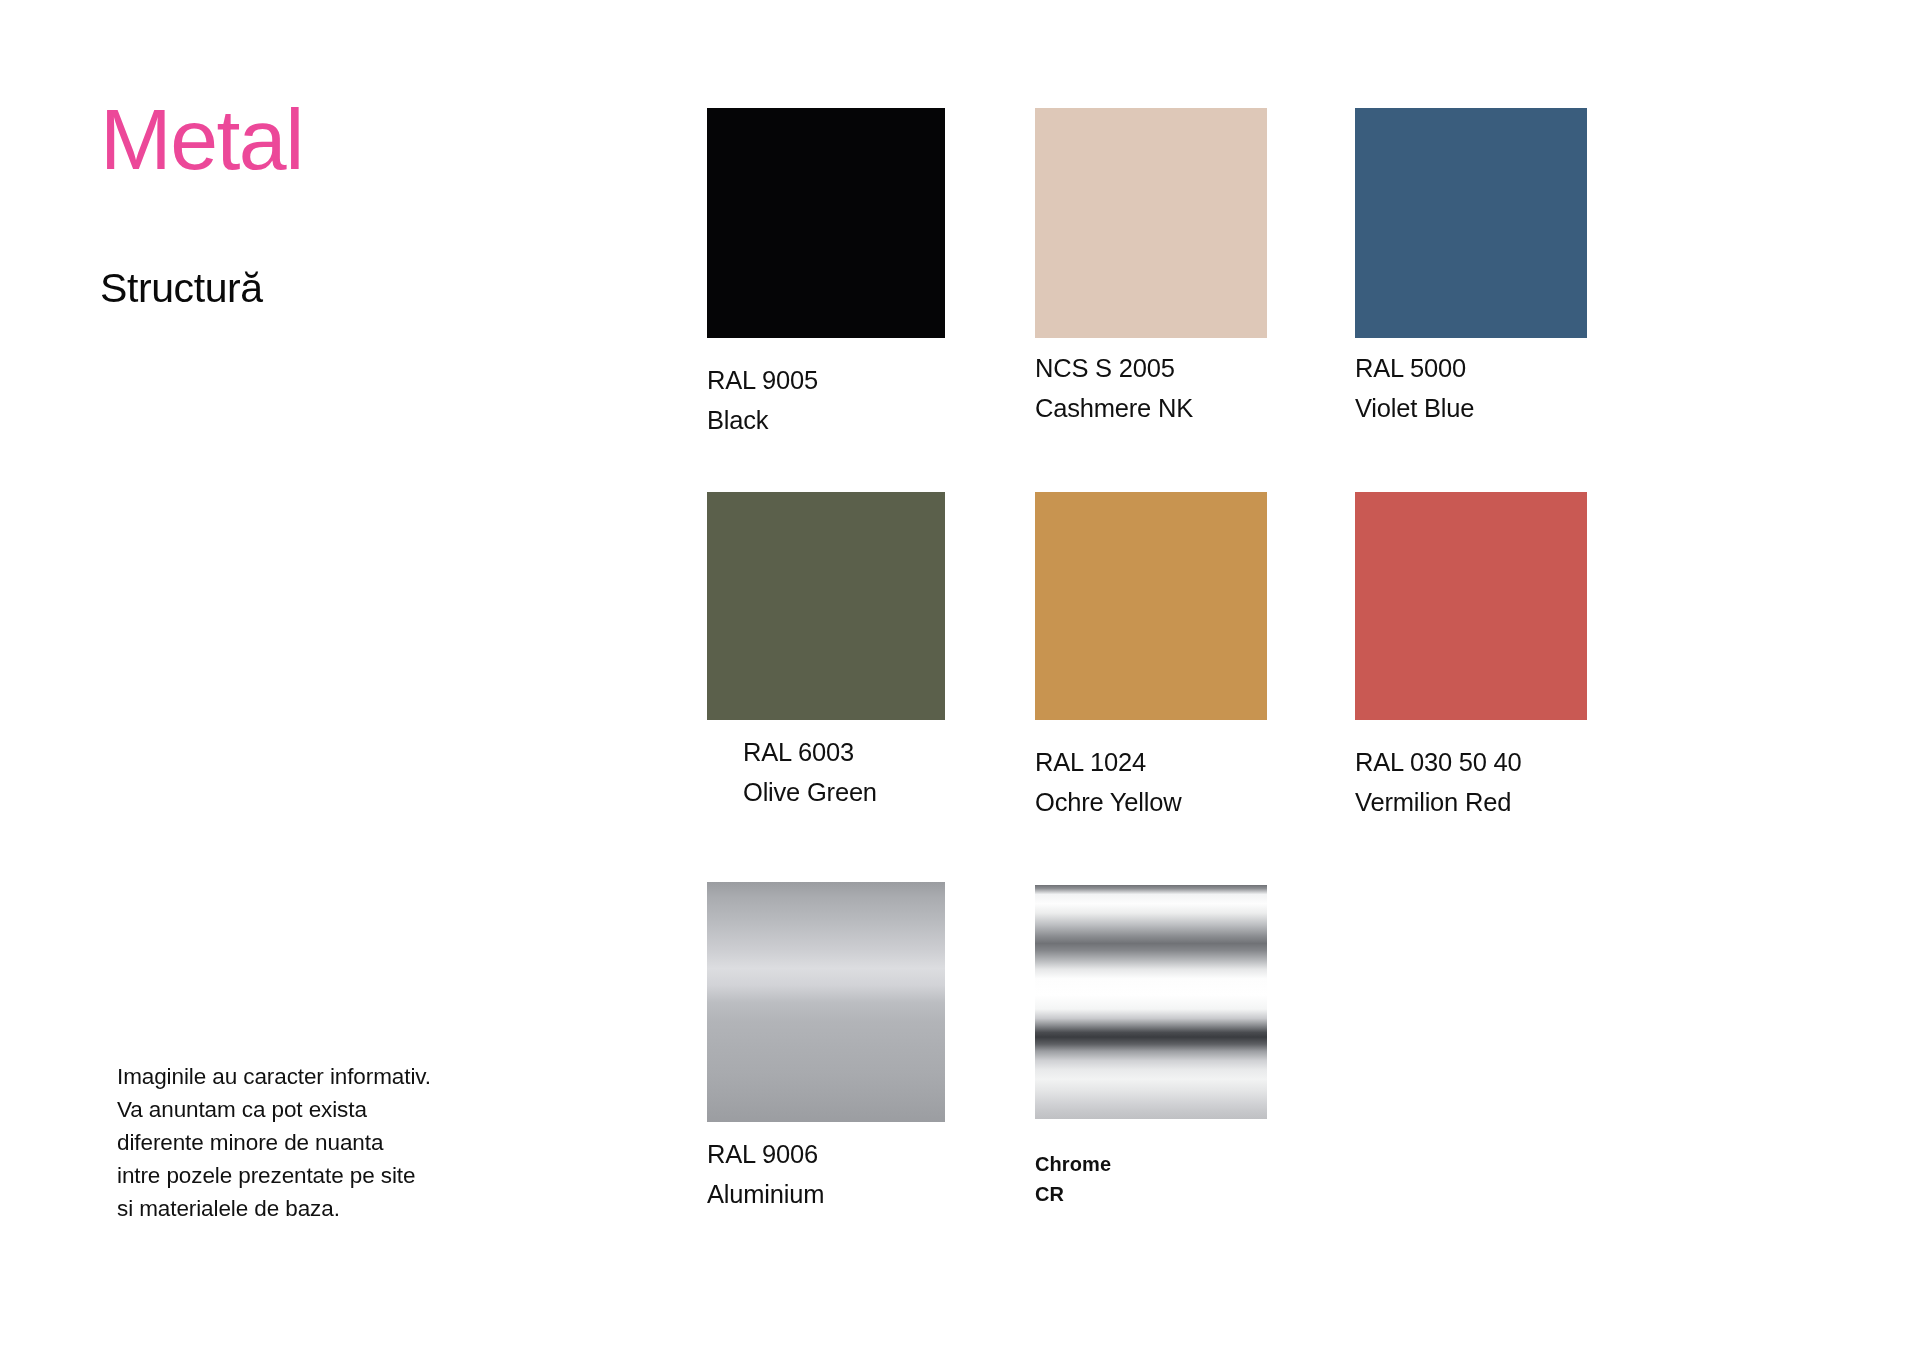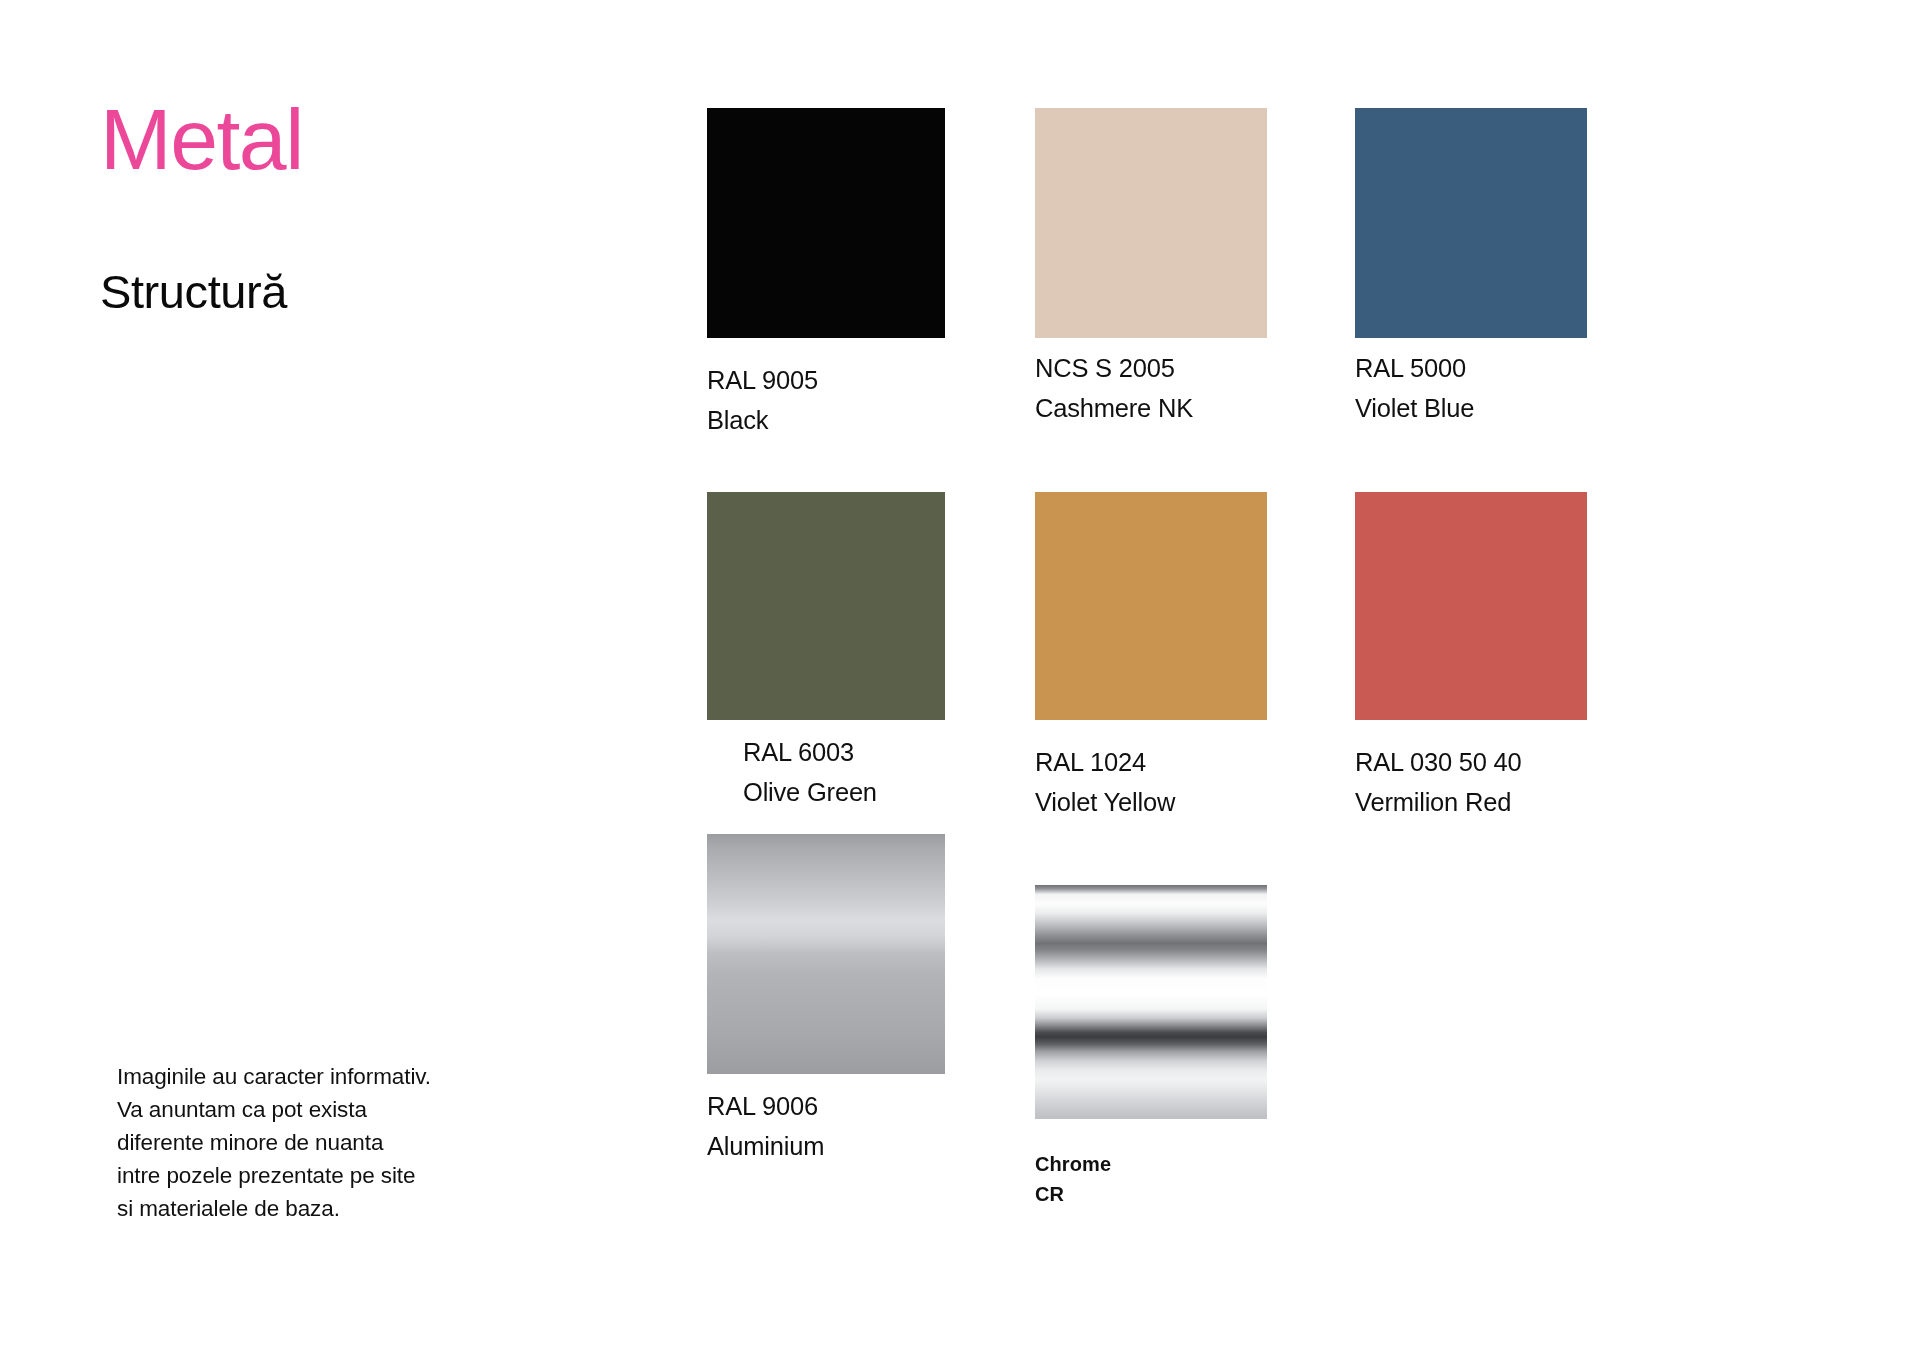--- a/index.html
+++ b/index.html
@@ -34,21 +34,21 @@
   .title {
     font-size: 86px;
     font-weight: 400;
     line-height: 1.0;
     letter-spacing: -1.5px;
     margin: 0;
     color: #ec4899;
   }
 
   .subtitle {
-    font-size: 47px;
+    font-size: 41px;
     font-weight: 400;
     line-height: 1.0;
     letter-spacing: -0.4px;
     margin: 0;
     padding-top: 86px;
     color: #0a0a0a;
   }
 
   .disclaimer {
     position: absolute;
@@ -103,21 +103,21 @@
     letter-spacing: 0.1px;
   }
 
   
   .c1 { left: 707px; width: 238px; }
   .c2 { left: 1035px; width: 232px; }
   .c3 { left: 1355px; width: 232px; }
 
   .r1 { top: 108px;  height: 230px; }
   .r2 { top: 492px;  height: 228px; }
-  .r3 { top: 834px;  height: 240px; }
+  .r3 { top: 882px;  height: 240px; }
 
   .r2.c2 { top: 492px; height: 228px; }
   .r3.c2 { top: 885px; height: 234px; }
 
   
   .cap-r1c1 { top: 252px; }
   .cap-r1c2 { top: 240px; }
   .cap-r1c3 { top: 240px; }
   .cap-r2c1 { top: 240px; margin-left: 36px; }
   .cap-r2c2 { top: 250px; }
@@ -226,21 +226,21 @@
       <div class="caption cap-r2c1">
         <span class="code">RAL 6003</span>
         <span class="name">Olive Green</span>
       </div>
     </div>
 
     <div class="cell r2 c2">
       <div class="swatch" style="background: rgb(200, 148, 80);"></div>
       <div class="caption cap-r2c2">
         <span class="code">RAL 1024</span>
-        <span class="name">Violet Yellow</span>
+        <span class="name">Ochre Yellow</span>
       </div>
     </div>
 
     <div class="cell r2 c3">
       <div class="swatch" style="background: rgb(201, 89, 83);"></div>
       <div class="caption cap-r2c3">
         <span class="code">RAL 030 50 40</span>
         <span class="name">Vermilion Red</span>
       </div>
     </div>

